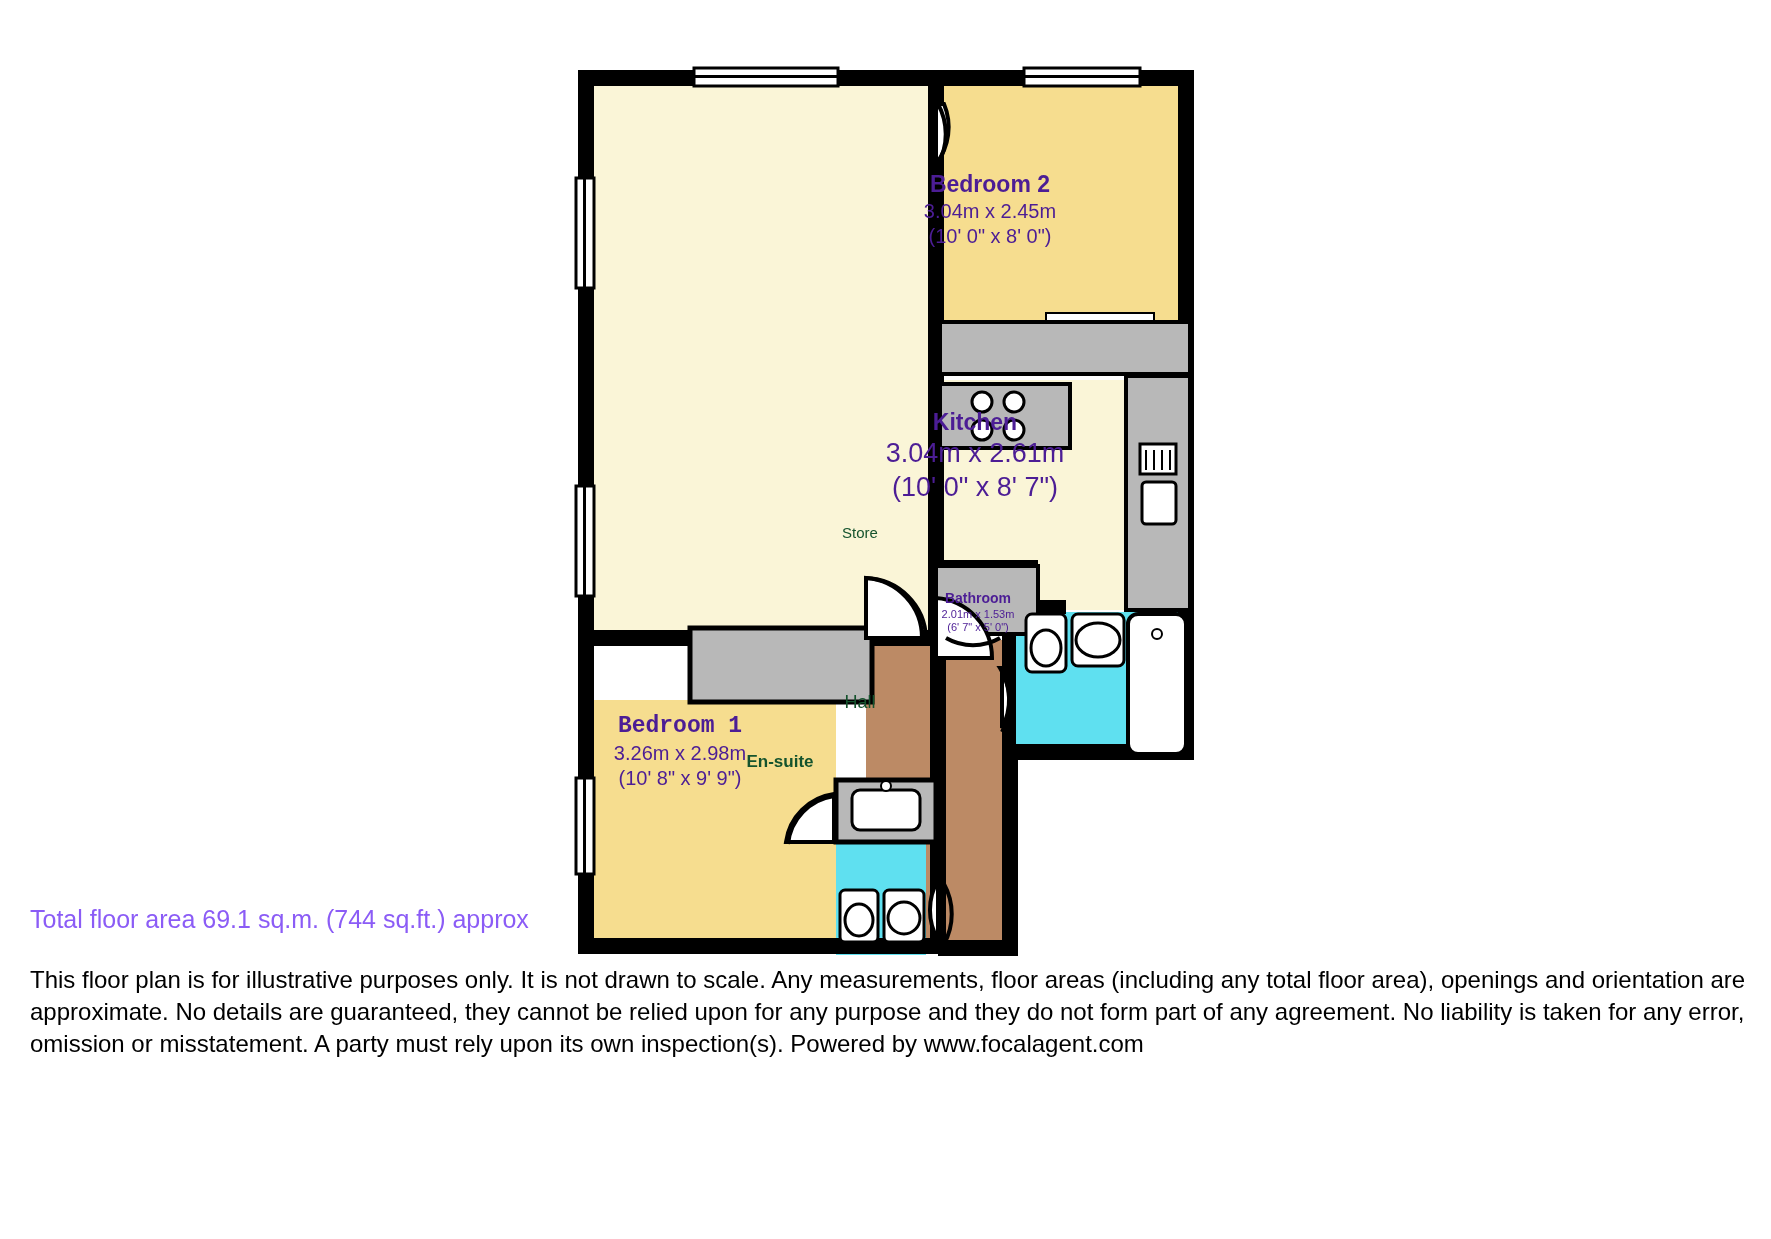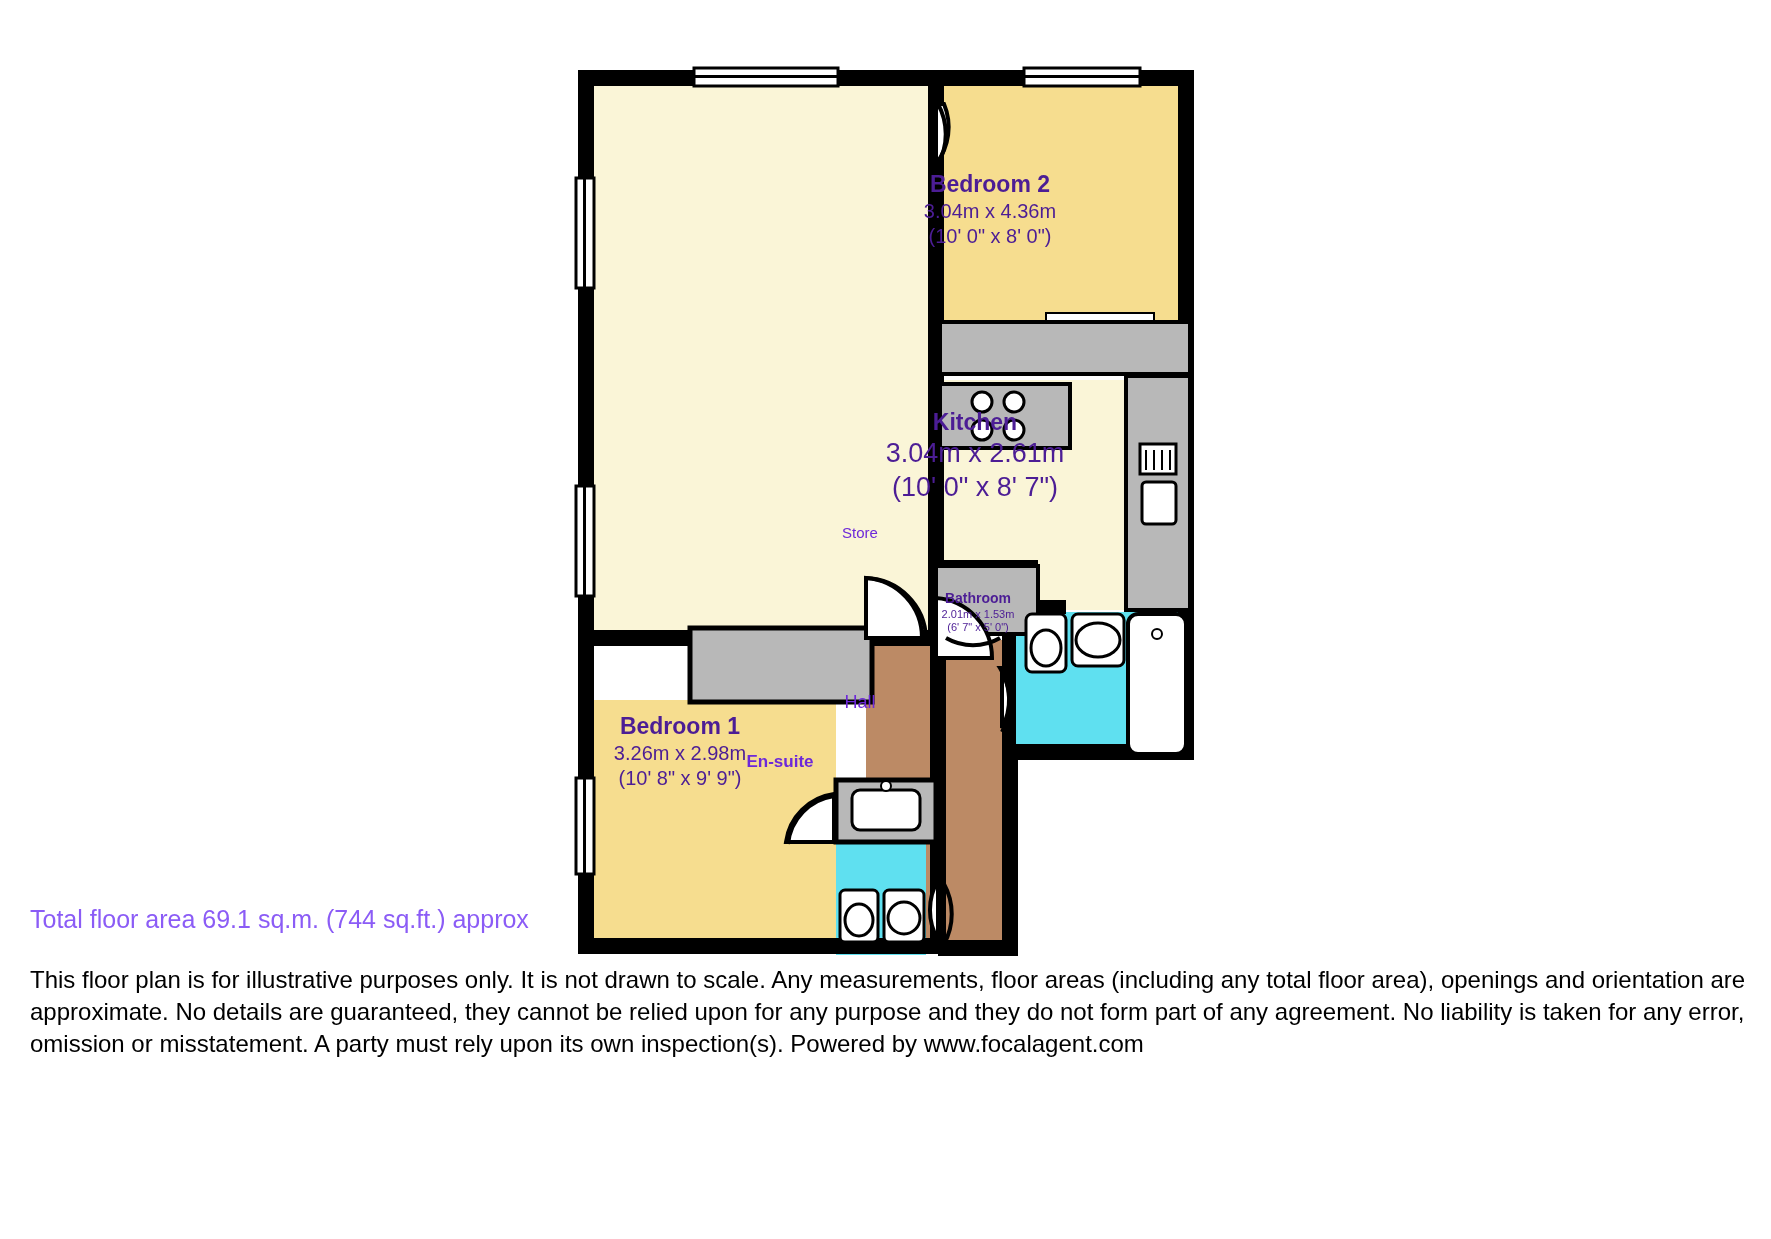--- a/index.html
+++ b/index.html
@@ -69,38 +69,38 @@
   #label-kitchen .name { font-size: 23px; }
   #label-kitchen .dim { font-size: 27px; }
 
   
   #label-bedroom1 {
     left: 520px;
     top: 712px;
     width: 320px;
     font-size: 23px;
   }
-  #label-bedroom1 .name { font-size: 23px; }
+  #label-bedroom1 .name { font-size: 23px; font-family: Liberation Mono, monospace; }
   #label-bedroom1 .dim { font-size: 20px; }
 
   
   #label-bathroom {
     left: 888px;
     top: 590px;
     width: 180px;
     font-size: 14px;
   }
   #label-bathroom .name { font-size: 14px; }
   #label-bathroom .dim { font-size: 11px; }
 
   
   .small-label {
     position: absolute;
     font-size: 15px;
-    color: #6d28d9;
+    color: #14532d;
     text-align: center;
   }
   #label-store { left: 820px; top: 524px; width: 80px; }
   #label-hall  { left: 820px; top: 692px; width: 80px; font-size: 18px; }
   #label-ensuite { left: 730px; top: 752px; width: 100px; font-size: 17px; font-weight: bold; }
 
   
   #footer {
     position: absolute;
     left: 30px;
@@ -270,21 +270,21 @@
       <path d="M 938 104 A 62 62 0 0 1 938 164" fill="none" stroke="#000000" stroke-width="4"></path>
       <path d="M 946 638 A 54 54 0 0 0 1000 638" fill="none" stroke="#000000" stroke-width="4"></path>
       <path d="M 788 844 A 54 54 0 0 1 834 796" fill="none" stroke="#000000" stroke-width="4"></path>
     </g>
   </svg>
 
   
 
   <div class="room-label" id="label-bedroom2">
     <span class="name">Bedroom 2</span>
-    <span class="dim">3.04m x 4.36m</span>
+    <span class="dim">3.04m x 2.45m</span>
     <span class="dim">(10' 0" x 8' 0")</span>
   </div>
 
   <div class="room-label" id="label-kitchen">
     <span class="name">Kitchen</span>
     <span class="dim">3.04m x 2.61m</span>
     <span class="dim">(10' 0" x 8' 7")</span>
   </div>
 
   <div class="room-label" id="label-bedroom1">

